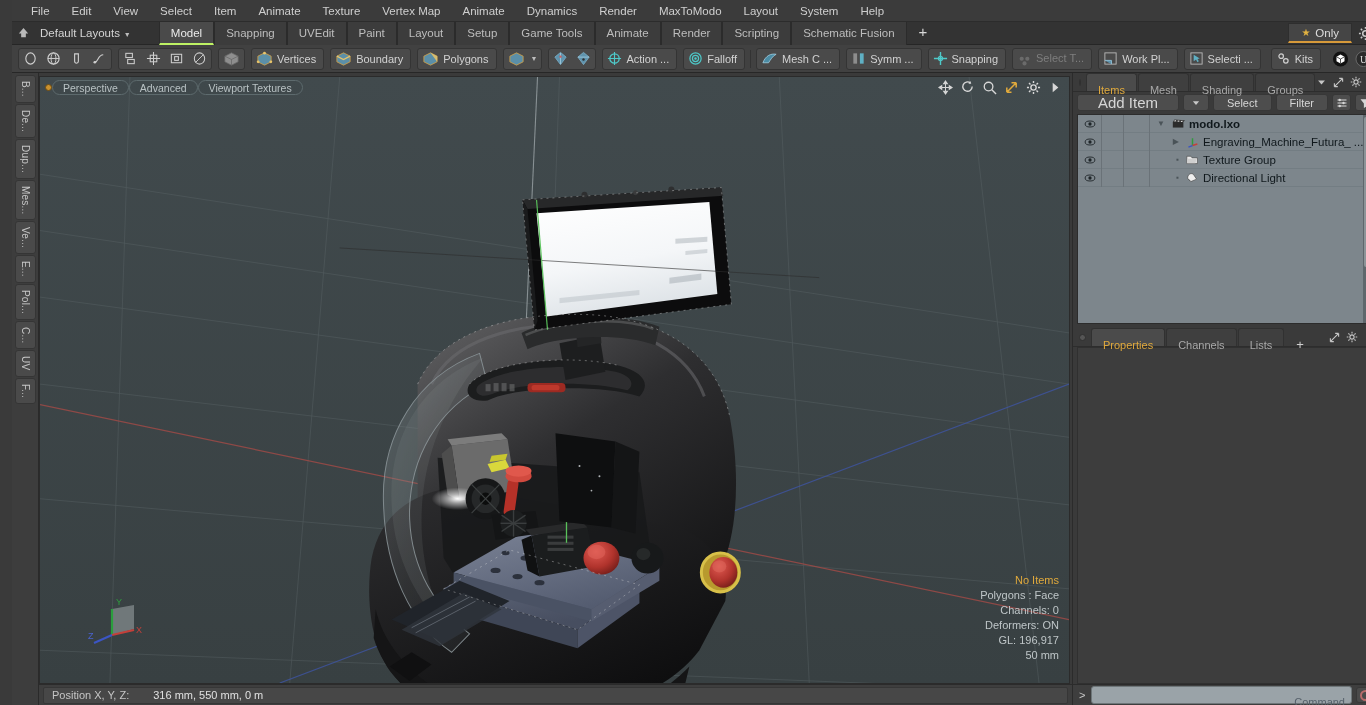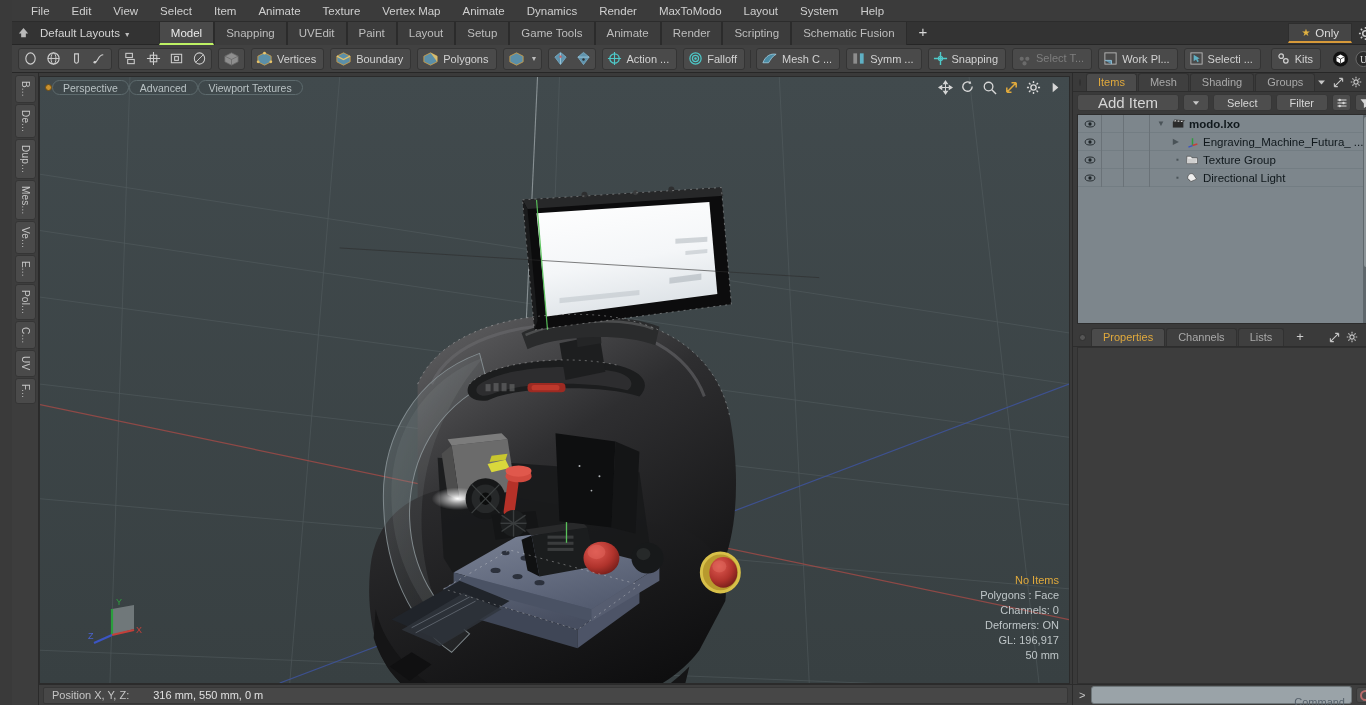--- a/index.html
+++ b/index.html
@@ -115,21 +115,21 @@
   .statusfield .val { color:#e0e0e0; }
 
   
   .rightcol { width:306px; flex:0 0 306px; background:#3a3a3a; display:flex; flex-direction:column; border-left:1px solid #2b2b2b; }
   .panel-tabbar {
     height:19px; display:flex; align-items:flex-end; background:#3a3a3a; padding-left:4px; gap:0;
     border-bottom:1px solid #2d2d2d; position:relative;
   }
   .pdot { width:7px; height:7px; border-radius:50%; background:#555; border:1px solid #303030; margin:0 5px 5px 2px; }
   .ptab {
-    padding:0 11px; height:18px; line-height:17px; font-size:11px; color:#a9a9a9;
+    padding:8px 11px; height:18px; line-height:17px; font-size:11px; color:#a9a9a9;
     background:#3f3f3f; border:1px solid #313131; border-bottom:none; border-radius:3px 3px 0 0; margin-right:1px;
   }
   .ptab.active { background:#4b4b4b; color:#e0a93c; }
   .ptab.plus { background:transparent; border:none; color:#cfcfcf; font-size:13px; }
   .ptabright { margin-left:auto; display:flex; align-items:center; gap:6px; padding:0 5px 3px 0; color:#c6c6c6; }
 
   .itemsbar { height:21px; display:flex; align-items:center; gap:4px; padding:2px 4px; background:#3a3a3a; }
   .additem {
     flex:1 1 auto; height:17px; background:#4d4d4d; border:1px solid #373737; border-radius:3px;
     display:flex; align-items:center; justify-content:center; color:#d6d6d6; font-size:15px; position:relative;

